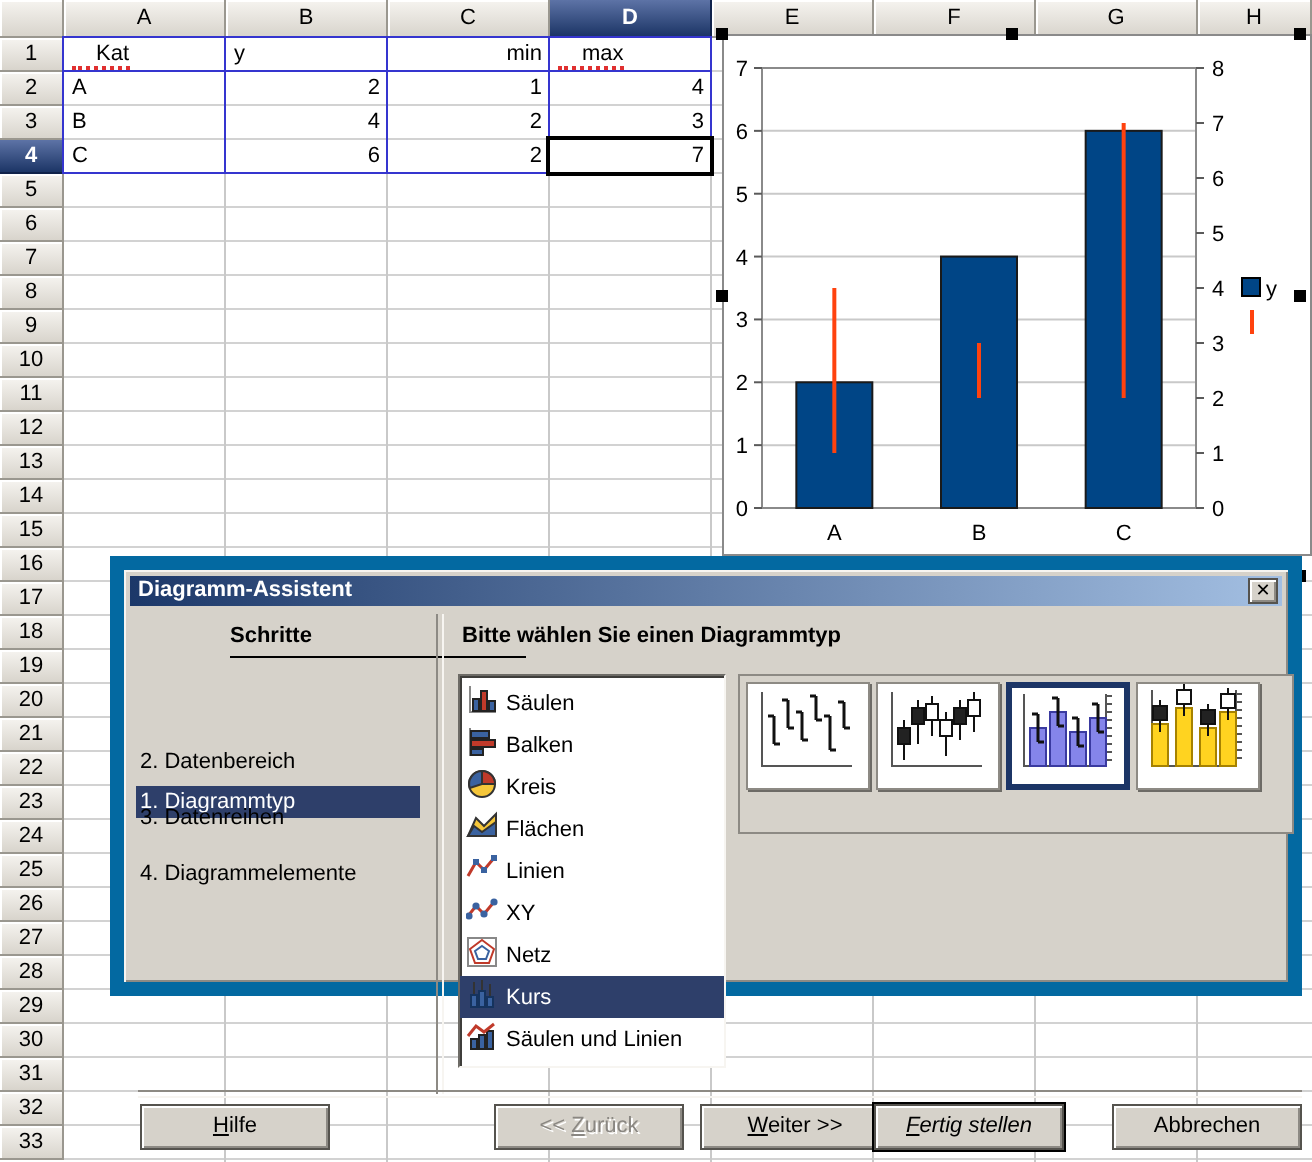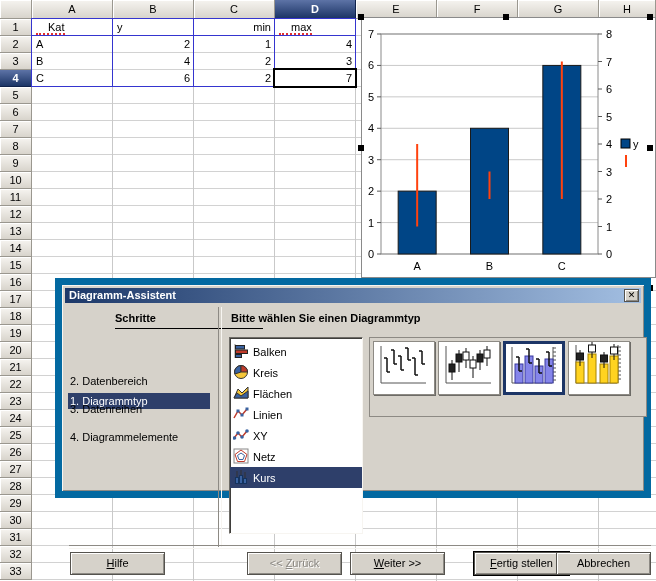--- a/index.html
+++ b/index.html
@@ -261,20 +261,29 @@
         <div class="step-item sel" style="top: 60px;">1. Diagrammtyp</div>
         <div class="step-item" style="top: 88px;">2. Datenbereich</div>
         <div class="step-item" style="top: 116px;">3. Datenreihen</div>
         <div class="step-item" style="top: 144px;">4. Diagrammelemente</div>
       </div>
     <div id="dlg-divider"></div>
     <div id="dlg-prompt">Bitte wählen Sie einen Diagrammtyp</div>
     <div id="type-listbox">
         <div class="type-item">
           <span><svg width="16" height="16" viewBox="0 0 16 16">
+              <path d="M2 1v13h13" fill="none" stroke="#888"></path>
+              <rect x="3.5" y="7.5" width="3" height="6" fill="#3a62a0" stroke="#222"></rect>
+              <rect x="7.5" y="3.5" width="3" height="10" fill="#c03a2a" stroke="#222"></rect>
+              <rect x="11.5" y="8.5" width="3" height="5" fill="#3a62a0" stroke="#222"></rect>
+            </svg></span>
+          <span>Säulen</span>
+        </div>
+        <div class="type-item">
+          <span><svg width="16" height="16" viewBox="0 0 16 16">
               <path d="M2 1v14" fill="none" stroke="#888"></path>
               <rect x="2.5" y="2.5" width="9" height="3.5" fill="#3a62a0" stroke="#222"></rect>
               <rect x="2.5" y="7" width="12" height="3.5" fill="#c03a2a" stroke="#222"></rect>
               <rect x="2.5" y="11.5" width="6" height="3" fill="#3a62a0" stroke="#222"></rect>
             </svg></span>
           <span>Balken</span>
         </div>
         <div class="type-item">
           <span><svg width="16" height="16" viewBox="0 0 16 16">
               <circle cx="8" cy="8" r="6.5" fill="#f5c63a" stroke="#333"></circle>
@@ -320,20 +329,29 @@
         <div class="type-item sel">
           <span><svg width="16" height="16" viewBox="0 0 16 16">
               <line x1="4" y1="2" x2="4" y2="8" stroke="#333"></line>
               <line x1="8" y1="1" x2="8" y2="6" stroke="#333"></line>
               <line x1="12" y1="3" x2="12" y2="9" stroke="#333"></line>
               <rect x="2.5" y="8.5" width="3" height="6" fill="#3a62a0" stroke="#15335e"></rect>
               <rect x="6.5" y="6.5" width="3" height="8" fill="#3a62a0" stroke="#15335e"></rect>
               <rect x="10.5" y="9.5" width="3" height="5" fill="#3a62a0" stroke="#15335e"></rect>
             </svg></span>
           <span>Kurs</span>
+        </div>
+        <div class="type-item">
+          <span><svg width="16" height="16" viewBox="0 0 16 16">
+              <rect x="2.5" y="9.5" width="3" height="5" fill="#3a62a0" stroke="#222"></rect>
+              <rect x="6.5" y="7.5" width="3" height="7" fill="#3a62a0" stroke="#222"></rect>
+              <rect x="10.5" y="5.5" width="3" height="9" fill="#3a62a0" stroke="#222"></rect>
+              <polyline points="1,8 5,3 9,6 14,2" fill="none" stroke="#c03a2a" stroke-width="1.5"></polyline>
+            </svg></span>
+          <span>Säulen und Linien</span>
         </div>
       </div>
     <div id="subtype-group">
       <div id="subtype-thumbs">
           <div class="thumb"><span><svg width="56" height="48" viewBox="0 0 56 48">
                 <path d="M7 4 V41 H52" fill="none" stroke="#555"></path>
                 <path d="M10 16 H13 M13 16 V30 M13 30 H16" fill="none" stroke="#111" stroke-width="1.5"></path>
                 <path d="M17 8 H20 M20 8 V22 M20 22 H23" fill="none" stroke="#111" stroke-width="1.5"></path>
                 <path d="M24 14 H27 M27 14 V28 M27 28 H30" fill="none" stroke="#111" stroke-width="1.5"></path>
                 <path d="M31 6 H34 M34 6 V18 M34 18 H37" fill="none" stroke="#111" stroke-width="1.5"></path>
@@ -401,18 +419,18 @@
                 <line x1="45" y1="2" x2="45" y2="18" stroke="#111"></line>
                 <rect x="41.5" y="5" width="7" height="7" fill="#fff" stroke="#111"></rect>
               </svg></span></div>
         </div>
     </div>
     <div id="dlg-separator"></div>
     <div id="dlg-buttons">
         <div class="btn" style="left: 8px;"><u>H</u>ilfe</div>
         <div class="btn disabled" style="left: 185px;">&lt;&lt; <u>Z</u>urück</div>
         <div class="btn" style="left: 288px;"><u>W</u>eiter &gt;&gt;</div>
-        <div class="btn default" style="left: 412px;"><u>F</u>ertig stellen</div>
+        <div class="btn default" style="left: 375px; font-style: italic;"><u>F</u>ertig stellen</div>
         <div class="btn" style="left: 494px;">Abbrechen</div>
       </div>
   </div>
 
 </div>
 
 </body></html>

